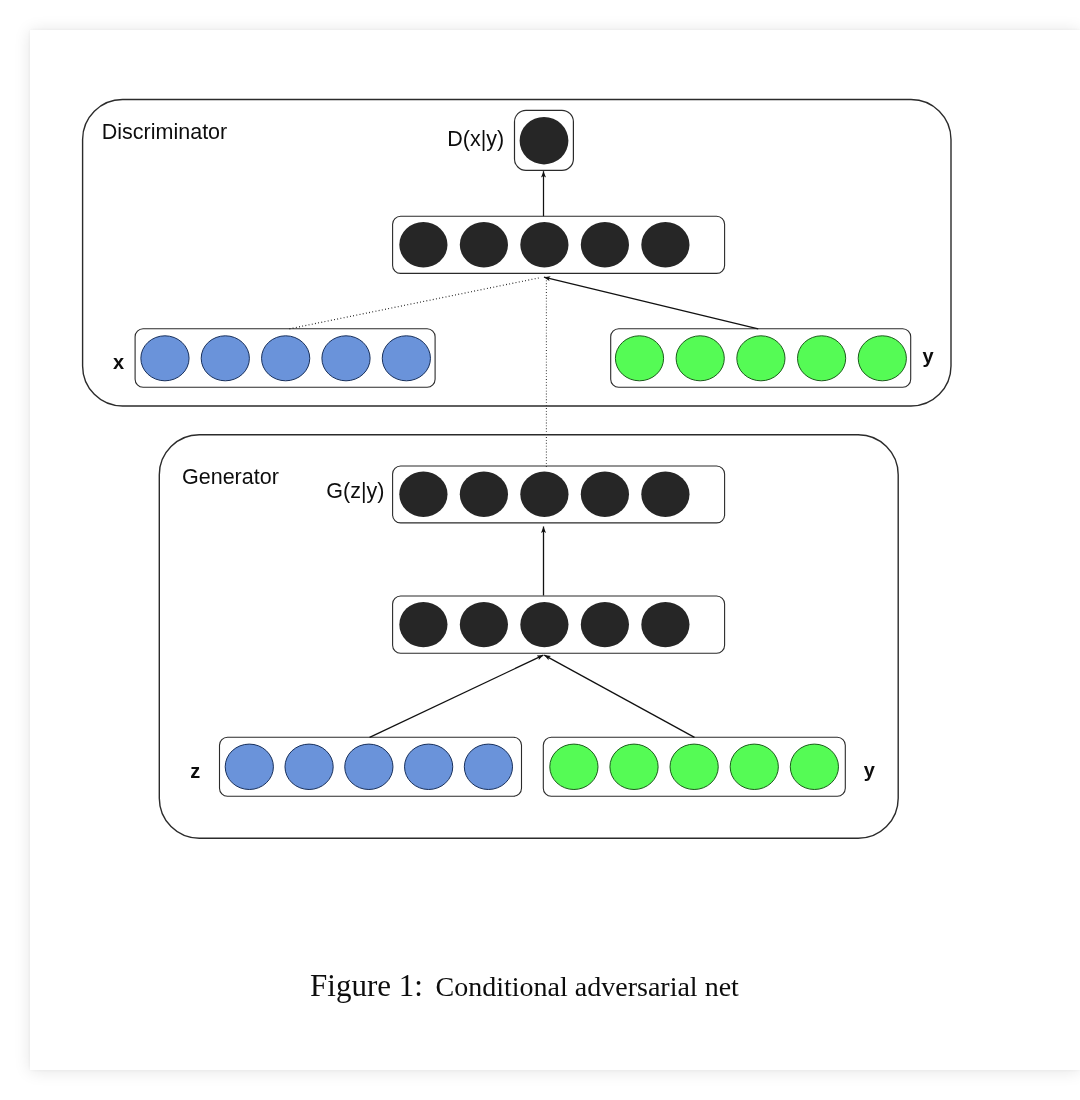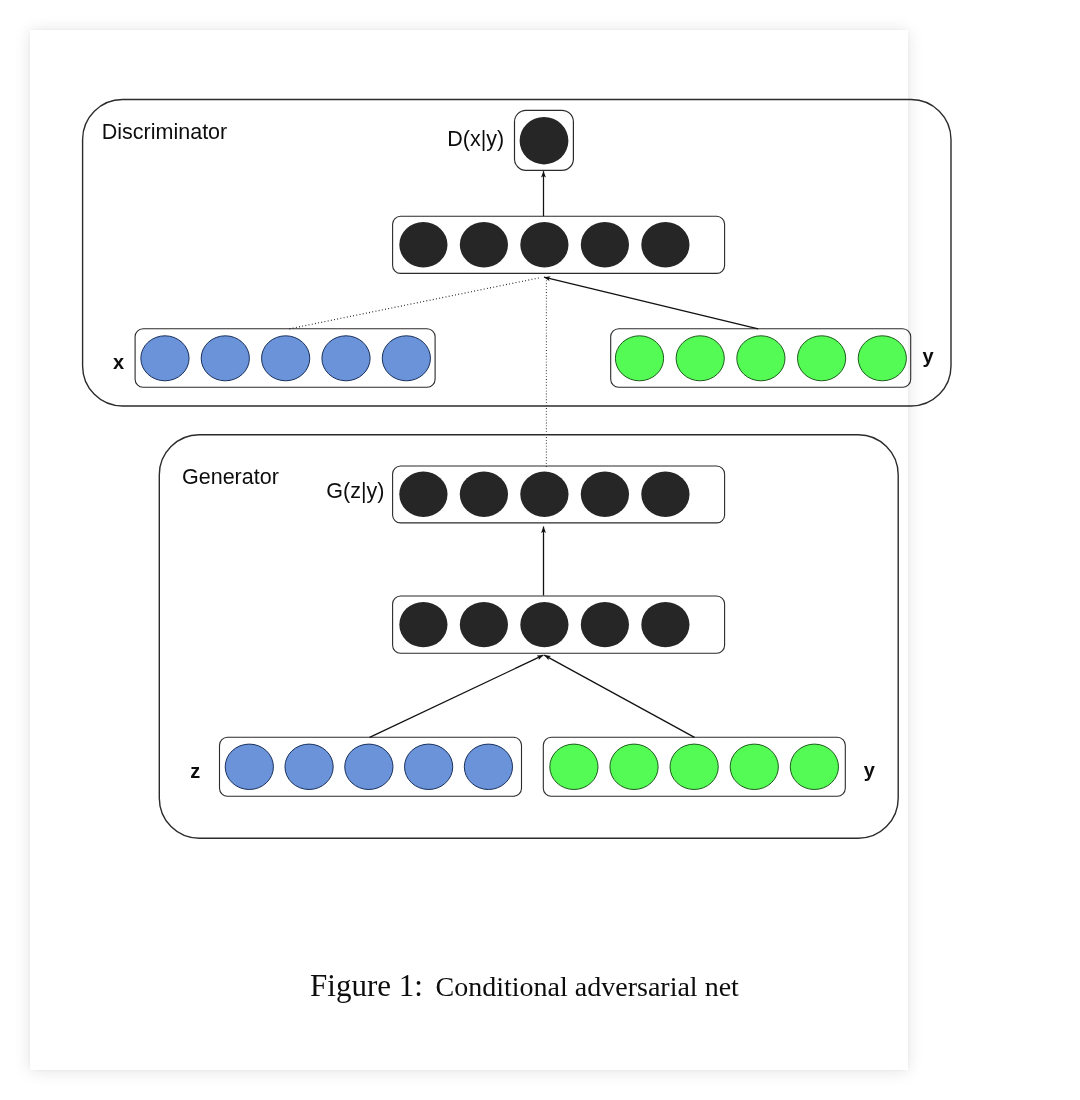--- a/index.html
+++ b/index.html
@@ -6,21 +6,21 @@
   html,body{margin:0;padding:0;}
   #fig text{ -webkit-font-smoothing:antialiased; }
   #page{ will-change:transform; }
   body{
     width:1080px;height:1100px;
     background:#ffffff;
     font-family:"Liberation Sans", sans-serif;
     overflow:hidden;
   }
   #page{
-    position:absolute;left:30px;top:30px;width:878px;height:1040px;
+    position:absolute;left:30px;top:30px;width:1050px;height:1040px;
     background:#ffffff;
     box-shadow:0 1px 16px rgba(0,0,0,0.11), 0 0 4px rgba(0,0,0,0.05);
   }
   #fig{position:absolute;left:0;top:0;display:block;}
   .panel-title{font-family:"Liberation Sans",sans-serif;font-size:21.5px;fill:#0d0d0d;}
   .io-label{font-family:"Liberation Sans",sans-serif;font-size:21.5px;fill:#0d0d0d;}
   .ax-label{font-family:"Liberation Sans",sans-serif;font-size:20px;font-weight:bold;fill:#0d0d0d;}
   .cap{font-family:"Liberation Serif",serif;fill:#0d0d0d;}
   .cap-a{font-size:31px;}
   .cap-b{font-size:28px;}

